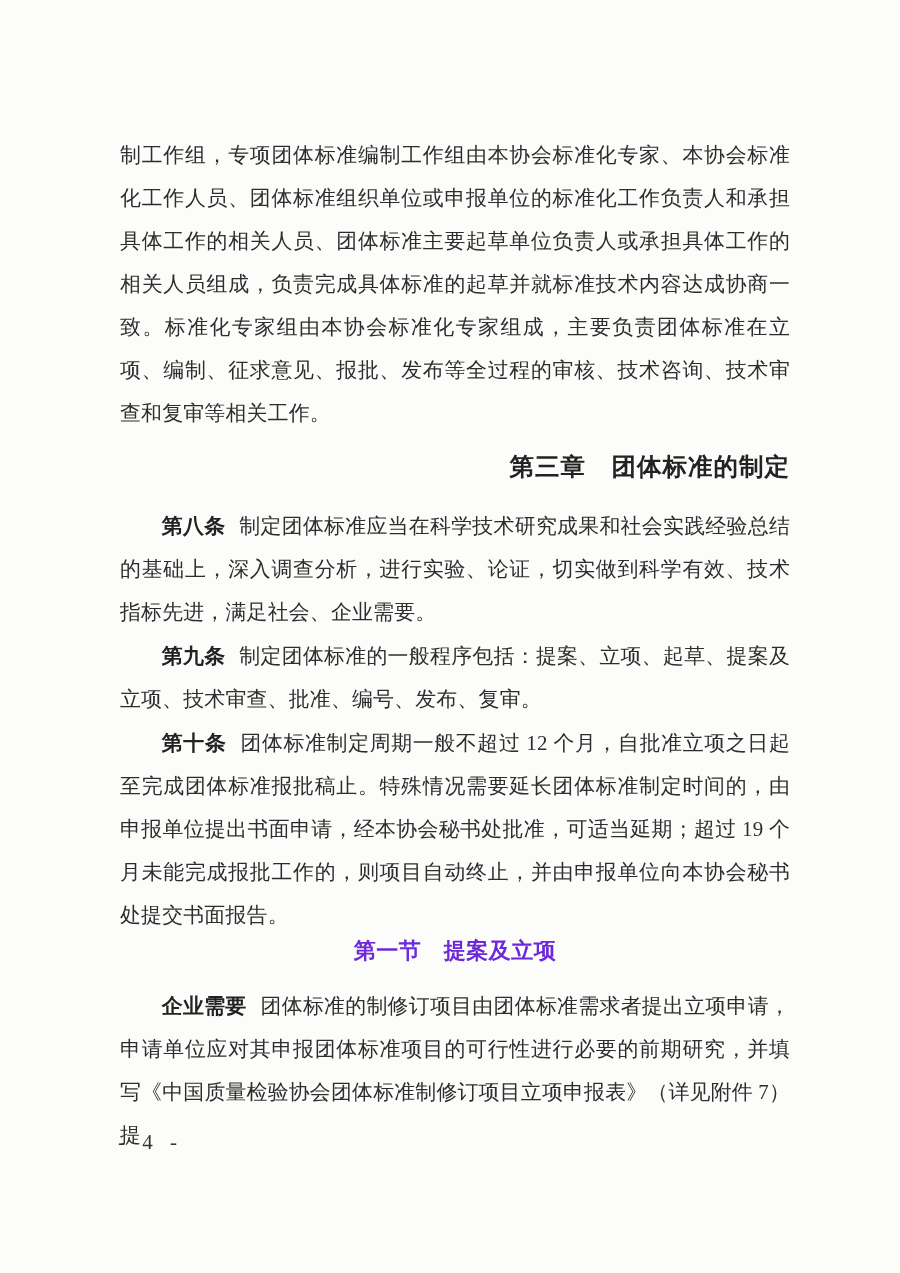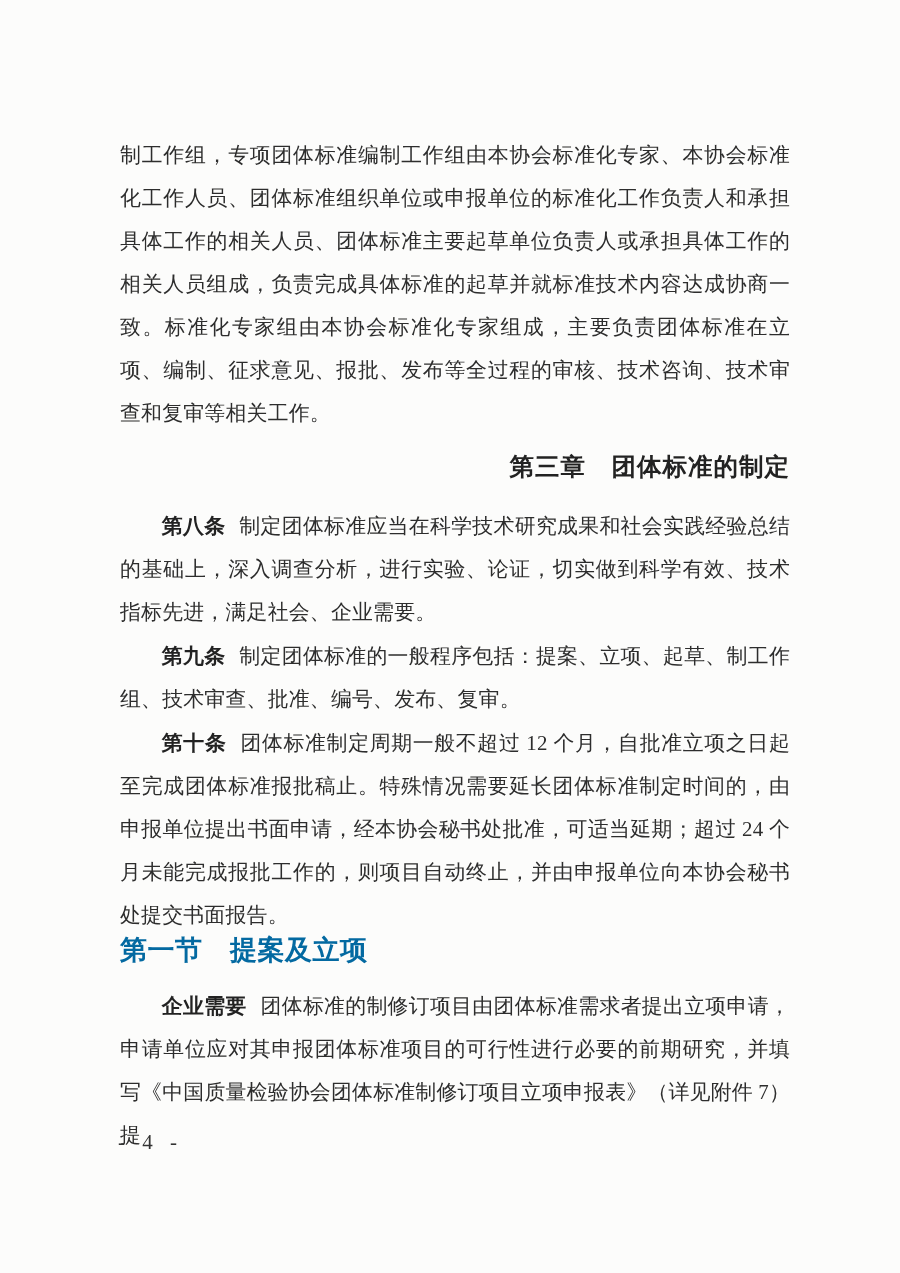--- a/index.html
+++ b/index.html
@@ -41,26 +41,27 @@
     text-align: right;
     font-family: "Liberation Sans", "DejaVu Sans", sans-serif;
     font-weight: bold;
     font-size: 24.5px;
     line-height: 43px;
     letter-spacing: 1px;
     color: #222222;
   }
   h2.section-heading {
     margin: -8px 0 12px 0;
+    text-align: center;
     font-family: "Liberation Sans", "DejaVu Sans", sans-serif;
     font-weight: bold;
-    font-size: 27px;
+    font-size: 22px;
     line-height: 43px;
     letter-spacing: 0.5px;
-    color: #0369a1;
+    color: #6d28d9;
   }
   .page-number {
     position: absolute;
     left: 118px;
     top: 1130px;
     font-size: 21px;
     letter-spacing: 6px;
     color: #333333;
     font-family: "Liberation Serif", "DejaVu Serif", serif;
   }
@@ -73,25 +74,25 @@
 
     <p class="body-para">制工作组，专项团体标准编制工作组由本协会标准化专家、本协会标准化工作人员、团体标准组织单位或申报单位的标准化工作负责人和承担具体工作的相关人员、团体标准主要起草单位负责人或承担具体工作的相关人员组成，负责完成具体标准的起草并就标准技术内容达成协商一致。标准化专家组由本协会标准化专家组成，主要负责团体标准在立项、编制、征求意见、报批、发布等全过程的审核、技术咨询、技术审查和复审等相关工作。</p>
 
     <h1 class="chapter-heading">第三章　团体标准的制定</h1>
 
     <p class="body-para indent">
       <span class="article-label">第八条</span><span>制定团体标准应当在科学技术研究成果和社会实践经验总结的基础上，深入调查分析，进行实验、论证，切实做到科学有效、技术指标先进，满足社会、企业需要。</span>
     </p>
 
     <p class="body-para indent">
-      <span class="article-label">第九条</span><span>制定团体标准的一般程序包括：提案、立项、起草、制工作组、技术审查、批准、编号、发布、复审。</span>
+      <span class="article-label">第九条</span><span>制定团体标准的一般程序包括：提案、立项、起草、提案及立项、技术审查、批准、编号、发布、复审。</span>
     </p>
 
     <p class="body-para indent">
-      <span class="article-label">第十条</span><span>团体标准制定周期一般不超过 12 个月，自批准立项之日起至完成团体标准报批稿止。特殊情况需要延长团体标准制定时间的，由申报单位提出书面申请，经本协会秘书处批准，可适当延期；超过 24 个月未能完成报批工作的，则项目自动终止，并由申报单位向本协会秘书处提交书面报告。</span>
+      <span class="article-label">第十条</span><span>团体标准制定周期一般不超过 12 个月，自批准立项之日起至完成团体标准报批稿止。特殊情况需要延长团体标准制定时间的，由申报单位提出书面申请，经本协会秘书处批准，可适当延期；超过 19 个月未能完成报批工作的，则项目自动终止，并由申报单位向本协会秘书处提交书面报告。</span>
     </p>
 
     <h2 class="section-heading">第一节　提案及立项</h2>
 
     <p class="body-para indent">
       <span class="article-label">企业需要</span><span>团体标准的制修订项目由团体标准需求者提出立项申请，申请单位应对其申报团体标准项目的可行性进行必要的前期研究，并填写《中国质量检验协会团体标准制修订项目立项申报表》（详见附件 7）提</span>
     </p>
 
   </div>
 

